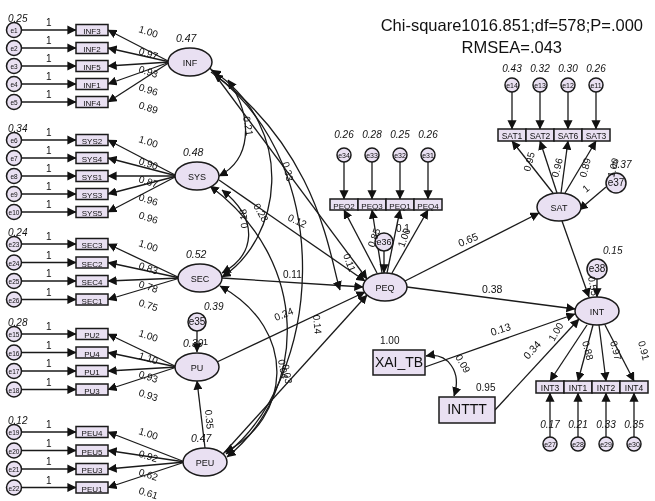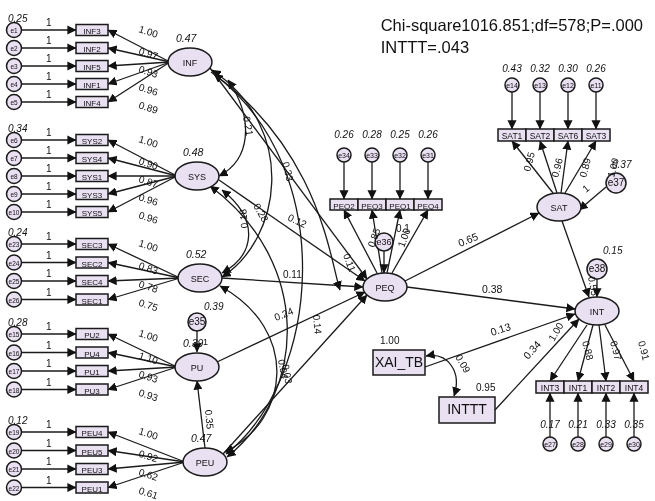--- a/index.html
+++ b/index.html
@@ -1,18 +1,18 @@
 <!DOCTYPE html>
 <html><head>
 <meta charset="utf-8">
 <style>
   html, body { margin:0; padding:0; background:#ffffff; }
   body { width:655px; height:501px; overflow:hidden; position:relative; font-family:"Liberation Sans", sans-serif; }
   svg { position:absolute; left:0; top:0; }
-  .fit { position:absolute; right:12px; top:14px; text-align:left; font-size:16.5px; line-height:22px; color:#111; font-family:"Liberation Sans", sans-serif; }
+  .fit { position:absolute; right:12px; top:14px; text-align:center; font-size:16.5px; line-height:22px; color:#111; font-family:"Liberation Sans", sans-serif; }
   .fit div { white-space:nowrap; }
 </style>
 </head>
 <body>
 
 <svg id="diagram" width="655" height="501" viewBox="0 0 655 501" xmlns="http://www.w3.org/2000/svg">
   <defs>
     <marker id="ah" viewBox="0 0 10 10" refX="9.5" refY="5" markerWidth="7" markerHeight="7" orient="auto-start-reverse">
       <path d="M0,0 L10,5 L0,10 z" fill="#111"></path>
     </marker>
@@ -377,14 +377,14 @@
       <text x="248" y="228" font-size="10" fill="#111111" font-family="Liberation Sans, sans-serif" transform="rotate(-95 248 228)">0.18</text>
       <text x="282" y="163" font-size="10" fill="#111111" font-family="Liberation Sans, sans-serif" transform="rotate(75 282 163)">0.33</text>
       <text x="313" y="315" font-size="10" fill="#111111" font-family="Liberation Sans, sans-serif" transform="rotate(85 313 315)">0.14</text>
       <text x="282" y="365" font-size="10" fill="#111111" font-family="Liberation Sans, sans-serif" transform="rotate(80 282 365)">0.03</text>
       <text x="278" y="360" font-size="10" fill="#111111" font-family="Liberation Sans, sans-serif" transform="rotate(80 278 360)">0.04</text>
     </g>
 </svg>
 
 <div class="fit">
   <div>Chi-square1016.851;df=578;P=.000</div>
-  <div>INTTT=.043</div>
+  <div>RMSEA=.043</div>
 </div>
 
 </body></html>

